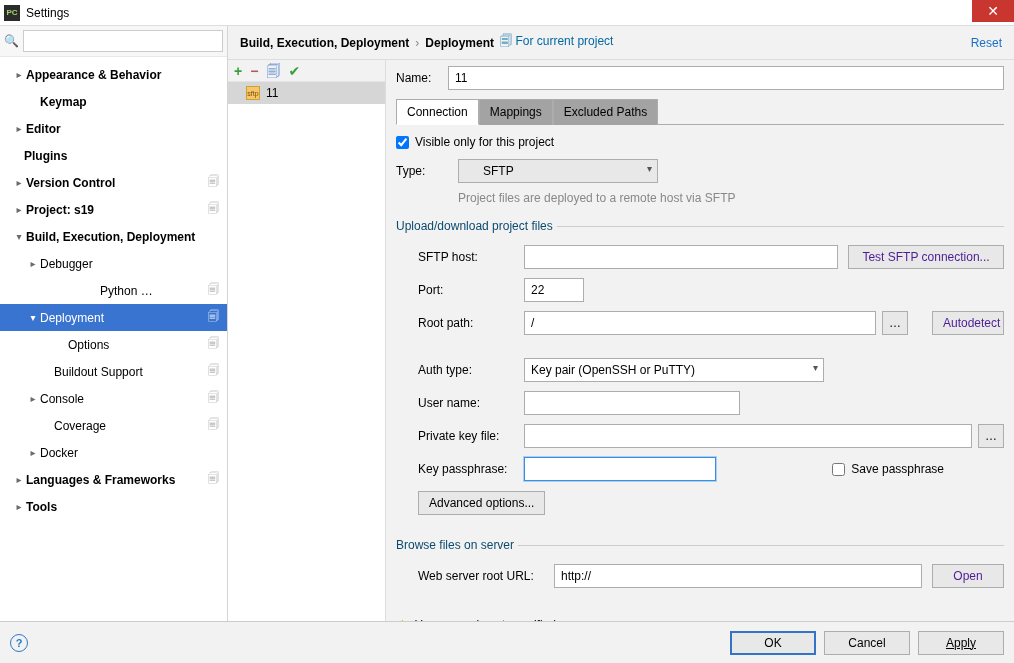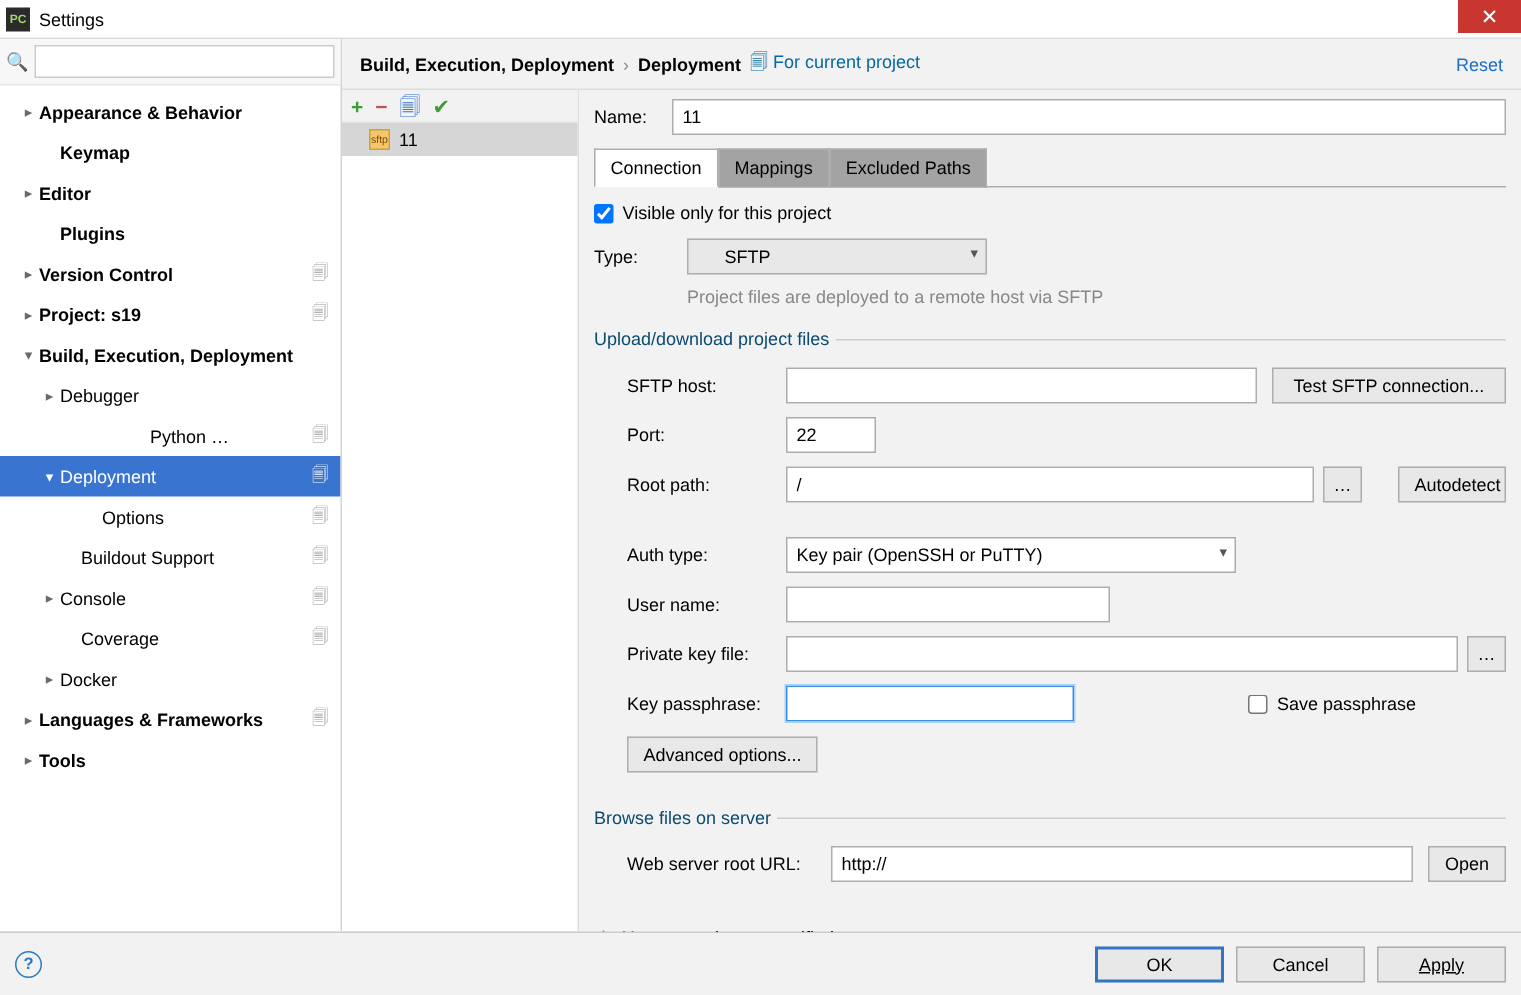--- a/index.html
+++ b/index.html
@@ -52,21 +52,21 @@
 .select-wrap{position:relative;display:inline-block}
 .select-wrap::after{content:"▾";position:absolute;right:6px;top:4px;pointer-events:none;color:#555;font-size:10px}
 .type-icon{position:absolute;left:4px;top:4px;width:14px;height:14px;background:#f6c76a;border:1px solid #d0a030}
 .hint2{color:#888;margin:4px 0 14px 62px}
 fieldset{border:1px solid #ccc;border-left:none;border-right:none;border-bottom:none;padding:12px 0 0 0;margin-bottom:14px;position:relative}
 fieldset legend{padding:0 4px;color:#0c4a6e;margin-left:-4px}
 .frow{display:flex;align-items:center;margin-bottom:9px;padding-left:22px}
 .frow .flab{width:106px}
 .frow input[type=text],.frow input[type=password]{height:24px;border:1px solid #adadad;padding:0 6px;background:#fff}
 .btn{height:24px;border:1px solid #adadad;background:#e8e8e8;padding:0 10px;cursor:default}
-.btn.disabled{color:#000000}
+.btn.disabled{color:#4c1d95}
 .btn.default{border:2px solid #3573c6}
 .small-btn{width:26px;height:24px;border:1px solid #adadad;background:#e8e8e8;display:flex;align-items:center;justify-content:center}
 .sel-auth{width:300px}
 .blue-focus{border:1px solid #3b8fe0 !important;outline:1px solid #a8d0f4}
 .warn{display:flex;align-items:center;gap:6px;margin:6px 0}
 .warn .wicon{color:#e0a400;font-size:14px}
 .footer{height:42px;border-top:1px solid #ccc;display:flex;align-items:center;padding:0 10px;background:#f2f2f2}
 .footer .help{width:18px;height:18px;border-radius:50%;border:1.5px solid #2a7ac5;color:#2a7ac5;display:flex;align-items:center;justify-content:center;font-weight:bold;font-size:11px}
 .footer .btns{margin-left:auto;display:flex;gap:8px}
 .footer .btn{width:86px}
@@ -92,21 +92,21 @@
           <span class="lbl">Appearance &amp; Behavior</span>
         </div>
         <div class="titem bold" style="padding-left: 26px;">
           <span class="arrow"></span>
           <span class="lbl">Keymap</span>
         </div>
         <div class="titem bold" style="padding-left: 12px;">
           <span class="arrow">▸</span>
           <span class="lbl">Editor</span>
         </div>
-        <div class="titem bold" style="padding-left: 26px;">
+        <div class="titem bold" style="padding-left: 10px;">
           <span class="arrow"></span>
           <span class="lbl">Plugins</span>
         </div>
         <div class="titem bold" style="padding-left: 12px;">
           <span class="arrow">▸</span>
           <span class="lbl">Version Control</span>
           <span class="copy">🗐</span>
         </div>
         <div class="titem bold" style="padding-left: 12px;">
           <span class="arrow">▸</span>
@@ -261,21 +261,21 @@
           <div class="frow" style="margin-top:10px">
             <button class="btn">Advanced options...</button>
           </div>
         </fieldset>
 
         <fieldset>
           <legend>Browse files on server</legend>
           <div class="frow">
             <span class="flab" style="width:136px">Web server root URL:</span>
             <input type="text" style="flex: 1 1 0%;" value="http://">
-            <button class="btn disabled" style="width:52px;margin-left:10px">Open</button>
+            <button class="btn disabled" style="width:72px;margin-left:10px">Open</button>
           </div>
         </fieldset>
 
         <div class="warn">
           <span class="wicon">⚠</span>
           <span>User name is not specified</span>
         </div>
       </div>
     </div>
   </div>

